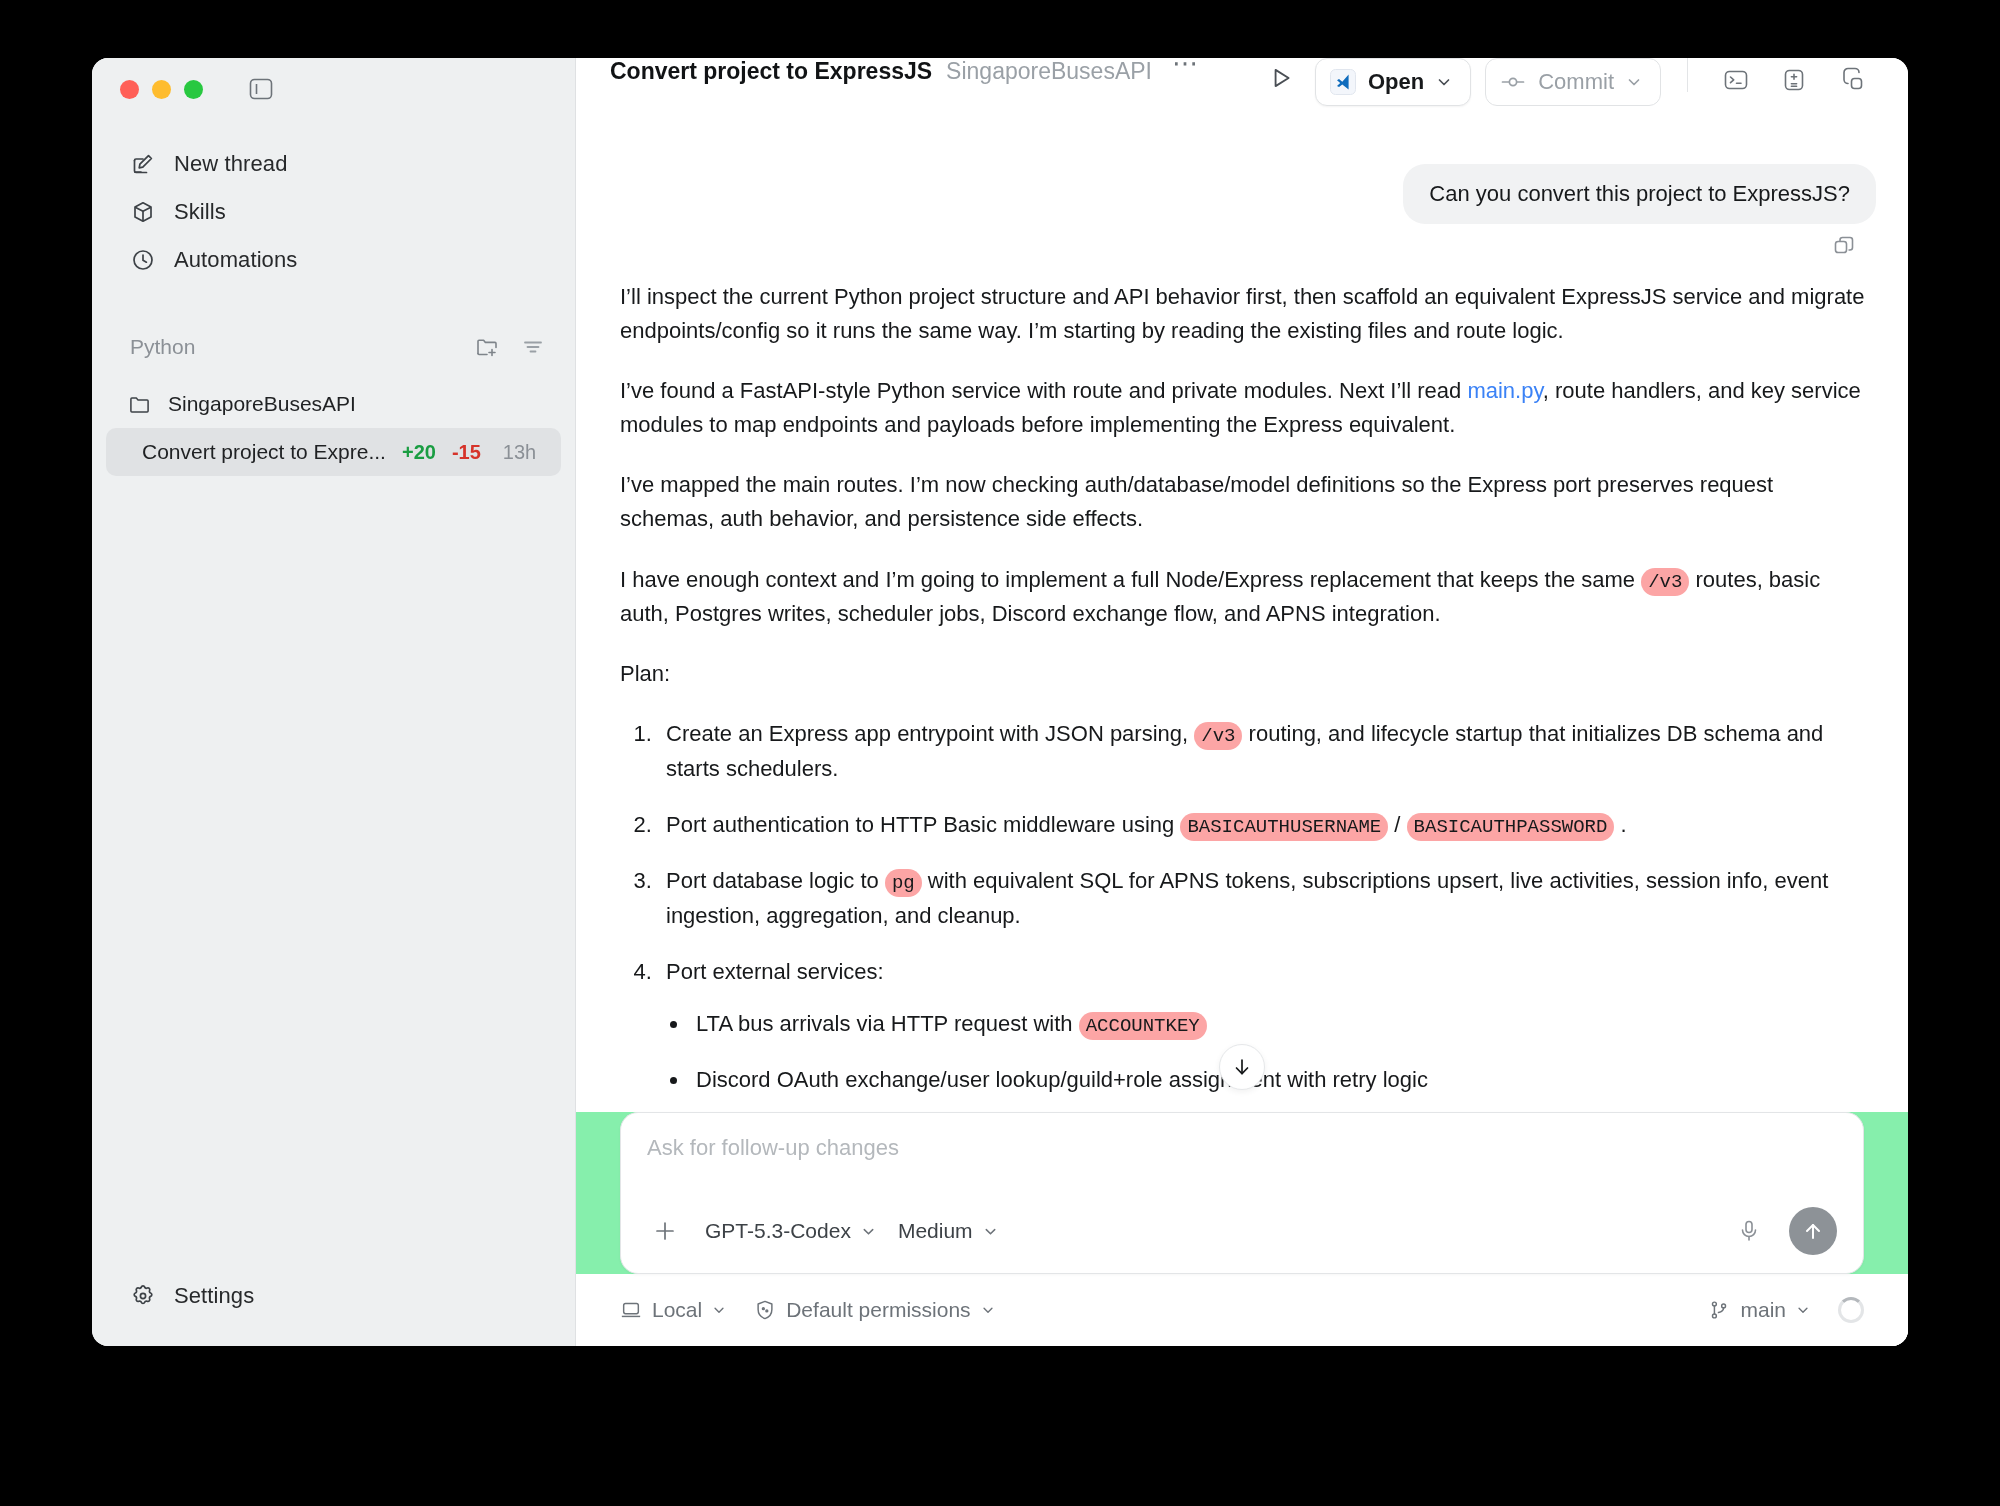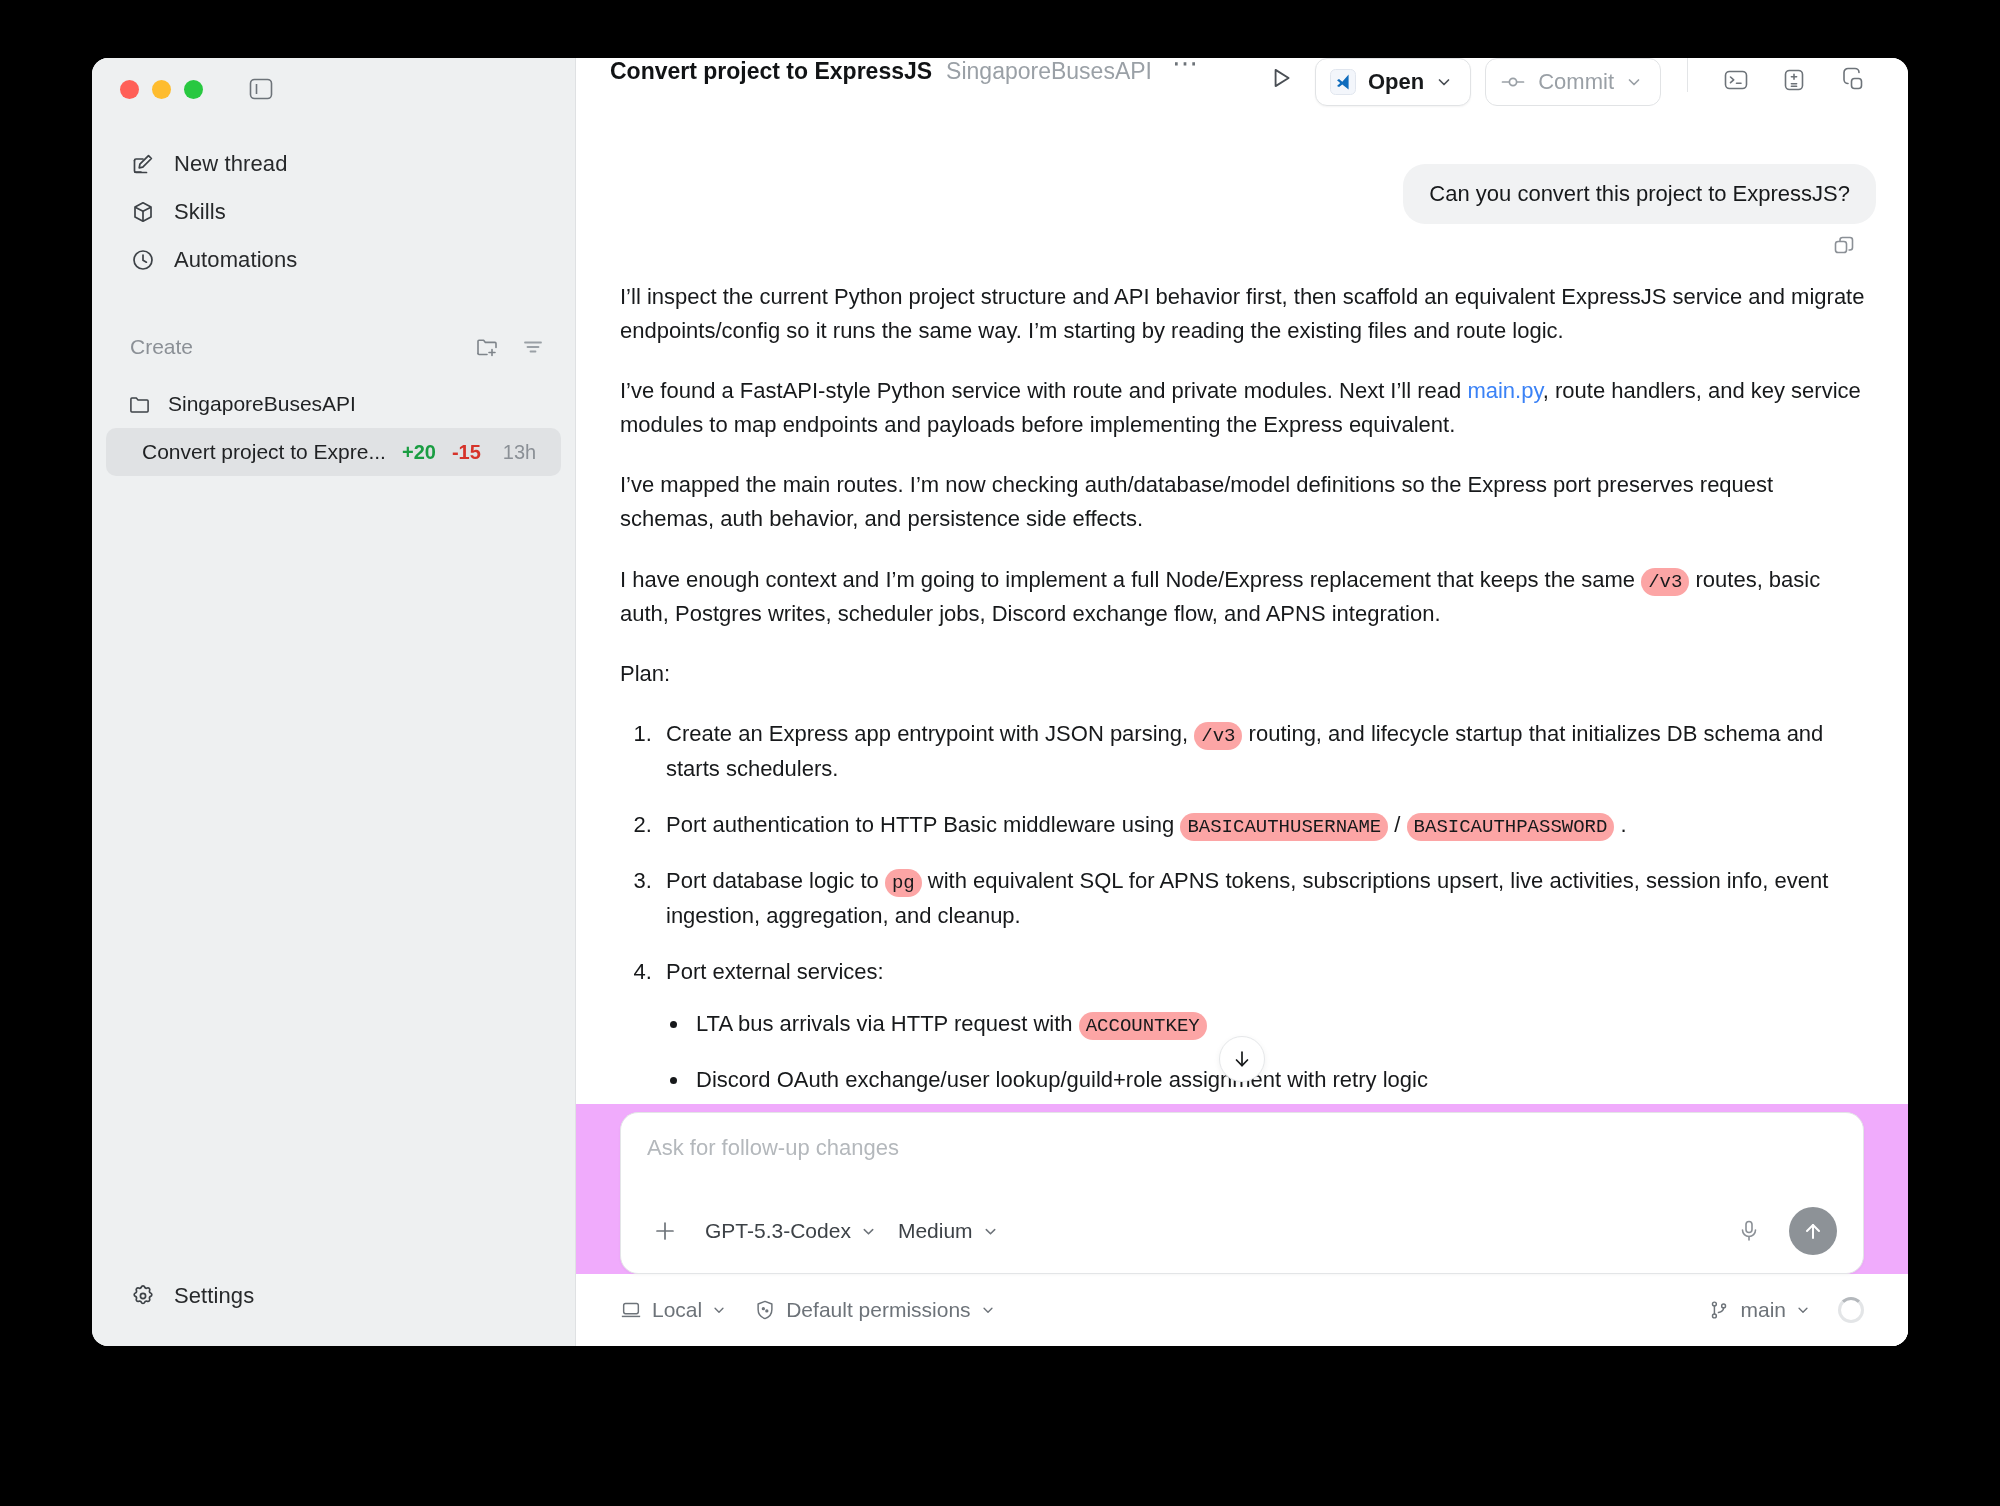--- a/index.html
+++ b/index.html
@@ -127,21 +127,21 @@
     position: absolute; left: 50%; transform: translateX(-50%);
     bottom: 22px;
     width: 46px; height: 46px; border-radius: 50%;
     background: #fff; border: 1px solid #e6e8ea;
     display: flex; align-items: center; justify-content: center;
     cursor: pointer; z-index: 5;
     box-shadow: 0 2px 6px rgba(0,0,0,.06);
   }
 
   
-  .composer-wrap { padding: 8px 44px 0 44px; background:#f0abfc; position: relative; z-index: 4;}
+  .composer-wrap { padding: 0 44px 0 44px; background:#86efac; position: relative; z-index: 4;}
   .composer {
     border: 1px solid #e3e5e7; border-radius: 18px;
     background: #fff; padding: 22px 26px 18px 26px;
     box-shadow: 0 1px 3px rgba(0,0,0,.04);
   }
   .composer-placeholder { font-size: 22px; color: #b4b8bc; min-height: 72px; }
   .composer-bottom { display: flex; align-items: center; gap: 22px; }
   .plus { font-size: 34px; color: #6d7379; line-height: 20px; cursor: pointer; padding: 0 4px;}
   .chip { display: flex; align-items: center; gap: 10px; cursor: pointer; }
   .chip .ctext { font-size: 21px; color: #3d4247; }
@@ -218,21 +218,21 @@
             <svg width="24" height="24" viewBox="0 0 24 24" fill="none" stroke="#3d4247" stroke-width="1.7" stroke-linecap="round">
               <circle cx="12" cy="12" r="9"></circle>
               <path d="M12 7v5.2l3.4 2"></path>
             </svg>
           </span>
           <span class="label">Automations</span>
         </div>
       </div>
 
       <div class="threads-header">
-        <span class="threads-title">Create</span>
+        <span class="threads-title">Python</span>
         <span class="threads-actions">
           <span>
             <svg width="24" height="22" viewBox="0 0 24 22" fill="none" stroke="#7e848a" stroke-width="1.6" stroke-linecap="round" stroke-linejoin="round">
               <path d="M3 17.5V5.2a1 1 0 0 1 1-1h4.6l1.8 2.2H20a1 1 0 0 1 1 1v4"></path>
               <path d="M3 17.5a1 1 0 0 0 1 1h8"></path>
               <path d="M17 13.5v6M14 16.5h6"></path>
             </svg>
           </span>
           <span>
             <svg width="24" height="22" viewBox="0 0 24 22" fill="none" stroke="#9aa0a6" stroke-width="1.8" stroke-linecap="round">

